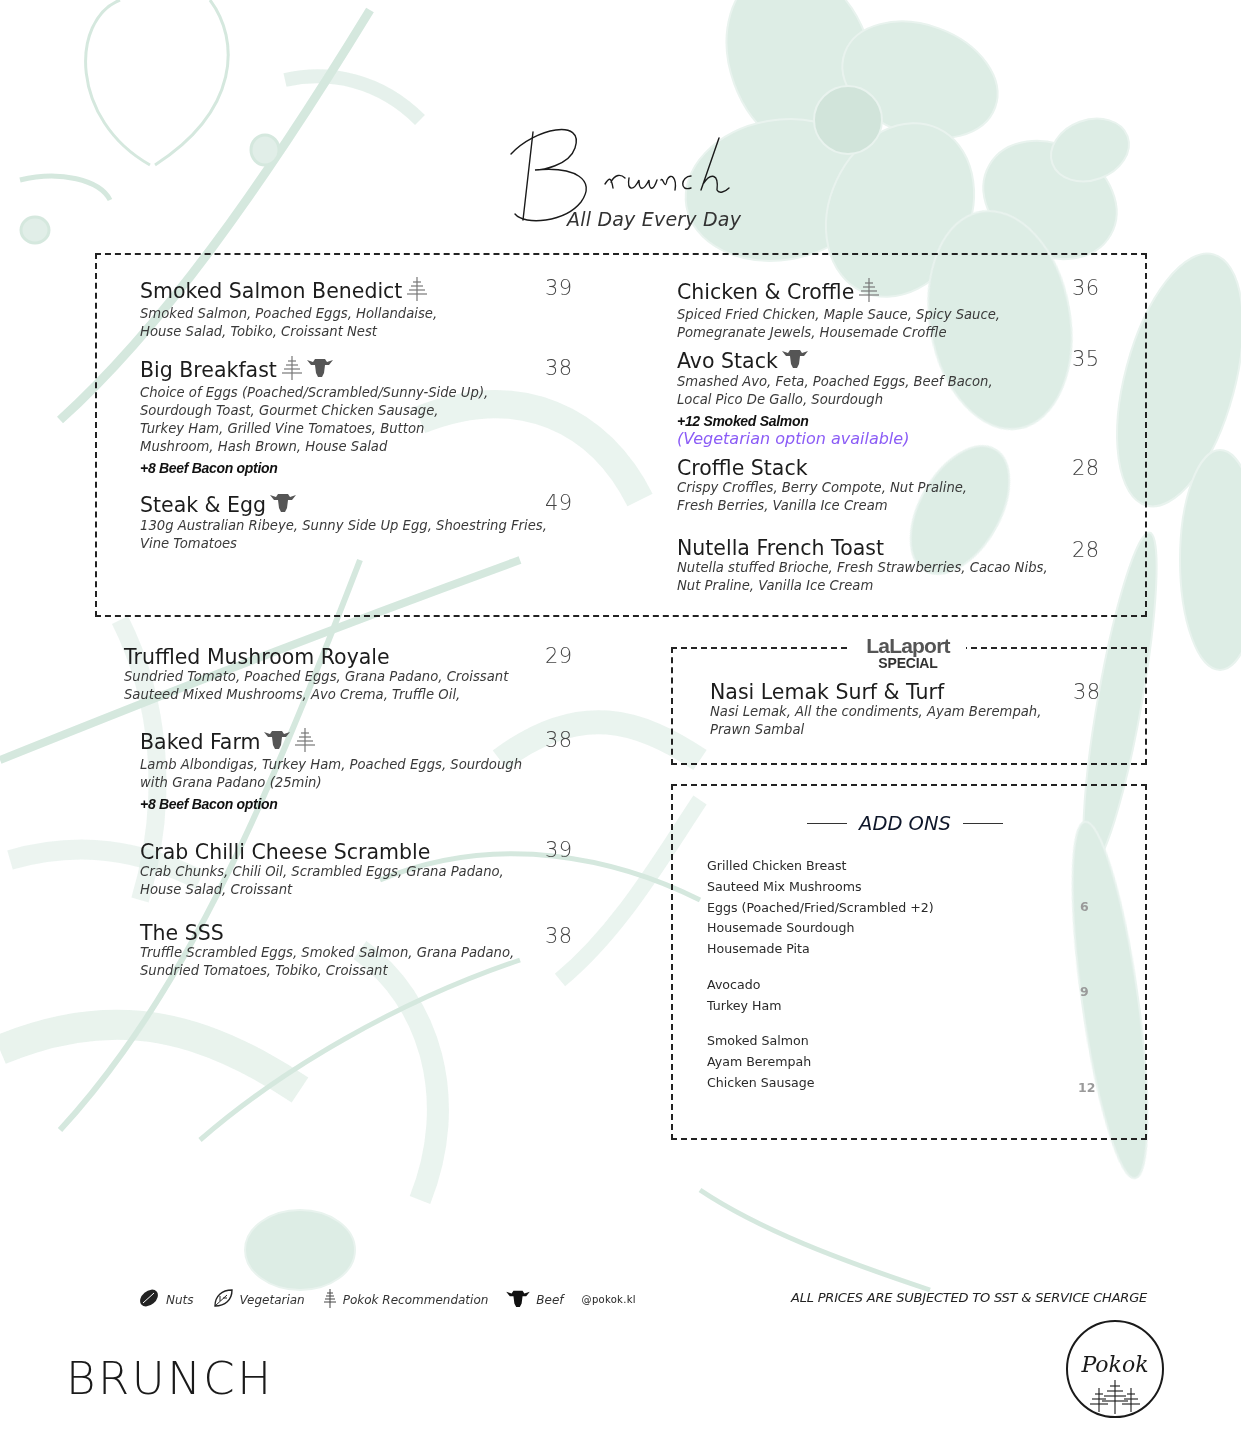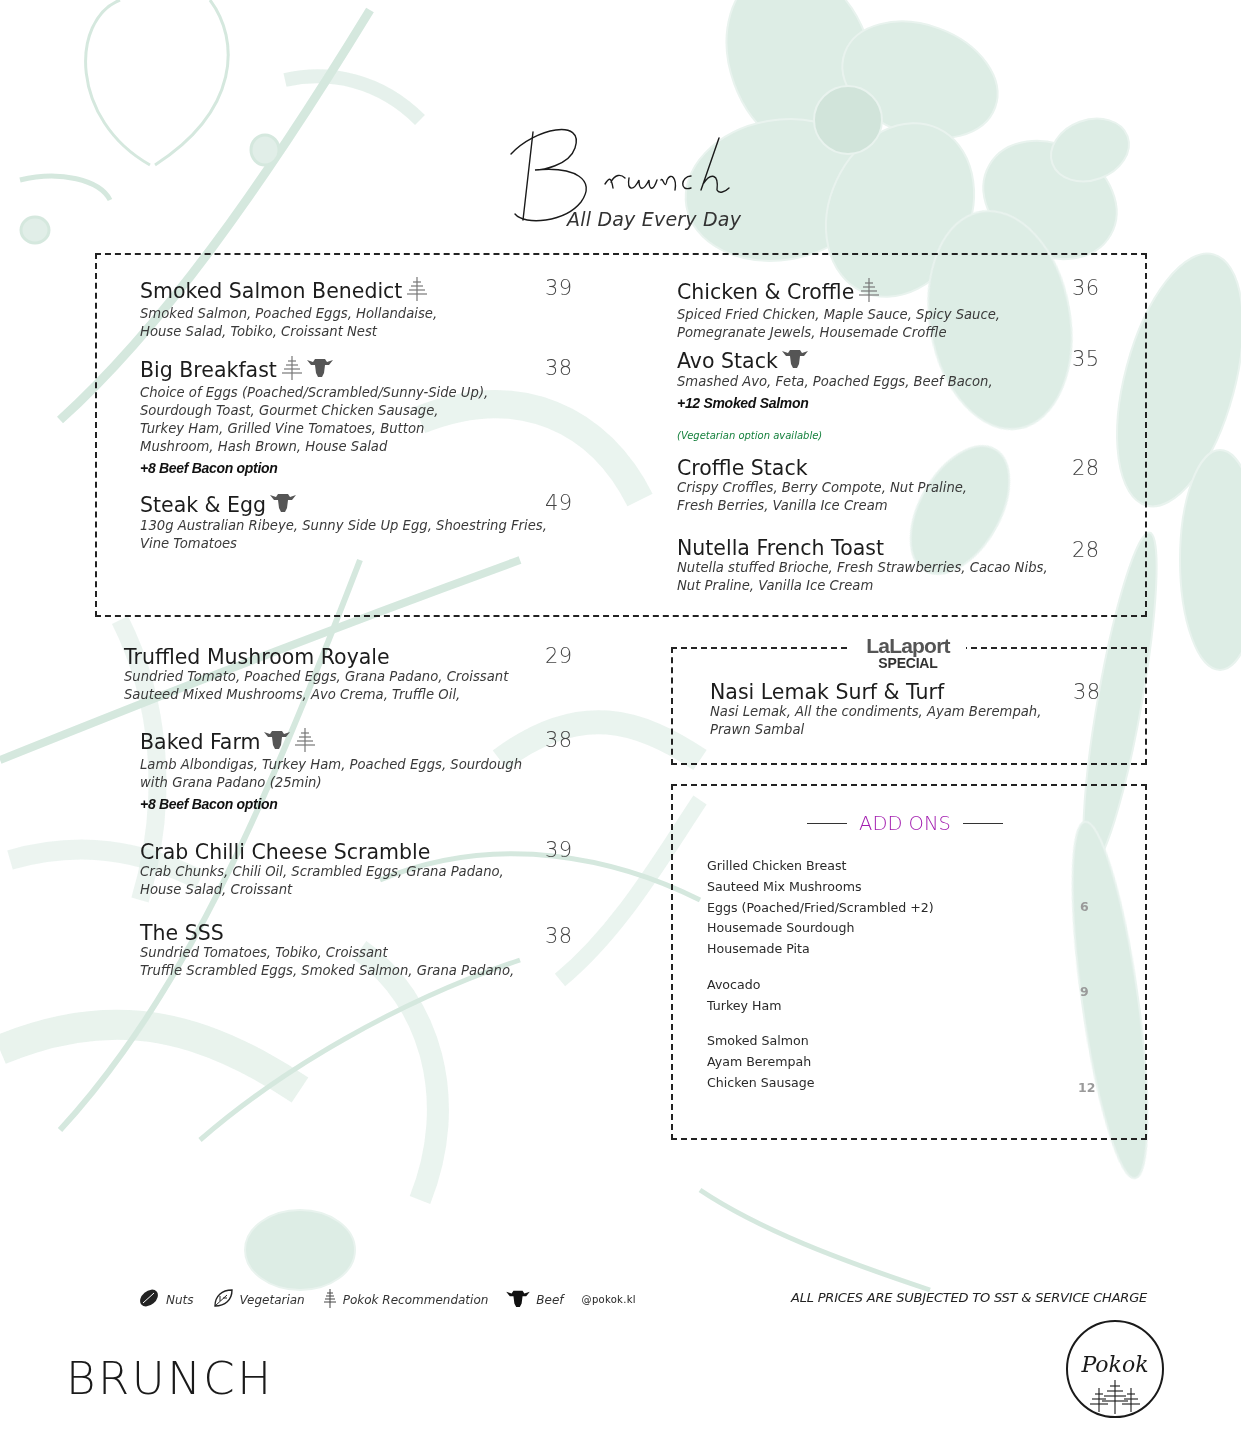--- a/index.html
+++ b/index.html
@@ -35,22 +35,22 @@
   }
   .item-desc {
     font-family: "DejaVu Sans", sans-serif; font-style: italic; font-size: 13.2px;
     color: #3a3a3a; line-height: 18px; margin-top: -1px;
   }
   .item-extra {
     font-family: "Liberation Sans", sans-serif; font-style: italic; font-weight: bold;
     font-size: 14px; color: #111; line-height: 18px; margin-top: 3px; letter-spacing: -0.3px;
   }
   .item-note {
-    font-family: "DejaVu Sans", sans-serif; font-style: italic; font-size: 10px;
-    color: #15803d; line-height: 17px; margin-top: 15px;
+    font-family: "DejaVu Sans", sans-serif; font-style: italic; font-size: 16px;
+    color: #8b5cf6; line-height: 17px;
   }
   .price {
     position: absolute; font-family: "DejaVu Sans", sans-serif; font-size: 21px;
     color: #444; font-weight: 300; letter-spacing: 0.5px;
   }
   .ic { display: inline-block; vertical-align: middle; }
 
   
   .special-label {
     position: absolute; left: 850px; top: 634px; width: 116px; background: #fff;
@@ -65,21 +65,21 @@
     color: #333; letter-spacing: -0.2px; line-height: 10px; margin-top: 0px;
   }
 
   
   .addons-title {
     position: absolute; left: 800px; top: 812px; width: 210px;
     display: flex; align-items: center; justify-content: center; gap: 12px;
   }
   .addons-title .line { width: 40px; height: 1px; background: #333; }
   .addons-title .txt {
-    font-family: "DejaVu Sans", sans-serif; font-size: 19.5px; color: #a21caf;
+    font-family: "DejaVu Sans", sans-serif; font-style: italic; font-size: 19.5px; color: #0f172a;
     font-weight: 300;
   }
   .addon-group { position: absolute; left: 707px; }
   .addon-item {
     font-family: "DejaVu Sans", sans-serif; font-size: 12.6px; color: #2a2a2a;
     line-height: 20.8px; white-space: nowrap;
   }
   .addon-price {
     position: absolute; left: 1080px; font-family: "DejaVu Sans", sans-serif;
     font-size: 12.5px; font-weight: bold; color: #9a9a9a;
@@ -249,20 +249,21 @@
 
 <div class="item" style="left:677px; top:347px;">
   <div class="item-name">
       <span>Avo Stack</span>
     <span class="ic"><svg width="26" height="22" viewBox="0 0 26 22">
           <path fill="#555" d="M0 4 L6 6 L8 3 L18 3 L20 6 L26 4 L22 9 L18 9 L17 17 L15 21 L11 21 L9 17 L8 9 L4 9 Z"></path>
         </svg></span>
   </div>
   <div class="item-desc">
       <div>Smashed Avo, Feta, Poached Eggs, Beef Bacon,</div>
+      <div>Local Pico De Gallo, Sourdough</div>
     </div>
   <div class="item-extra">+12 Smoked Salmon</div>
   <div class="item-note">(Vegetarian option available)</div>
 </div>
 <div class="price" style="left:1072px; top:347px;">35</div>
 
 <div class="item" style="left:677px; top:456px;">
   <div class="item-name">
       <span>Croffle Stack</span>
     </div>
@@ -328,22 +329,22 @@
       <div>House Salad, Croissant</div>
     </div>
 </div>
 <div class="price" style="left:545px; top:838px;">39</div>
 
 <div class="item" style="left:140px; top:921px; width:400px;">
   <div class="item-name">
       <span>The SSS</span>
     </div>
   <div class="item-desc">
+      <div>Truffle Scrambled Eggs, Smoked Salmon, Grana Padano,</div>
       <div>Sundried Tomatoes, Tobiko, Croissant</div>
-      <div>Truffle Scrambled Eggs, Smoked Salmon, Grana Padano,</div>
     </div>
 </div>
 <div class="price" style="left:545px; top:924px;">38</div>
 
 <div class="box box-special"></div>
 <div class="special-label">
   <div class="special-brand">LaLaport</div>
   <div class="special-sub">SPECIAL</div>
 </div>
 <div class="item" style="left:710px; top:680px; width:360px;">

